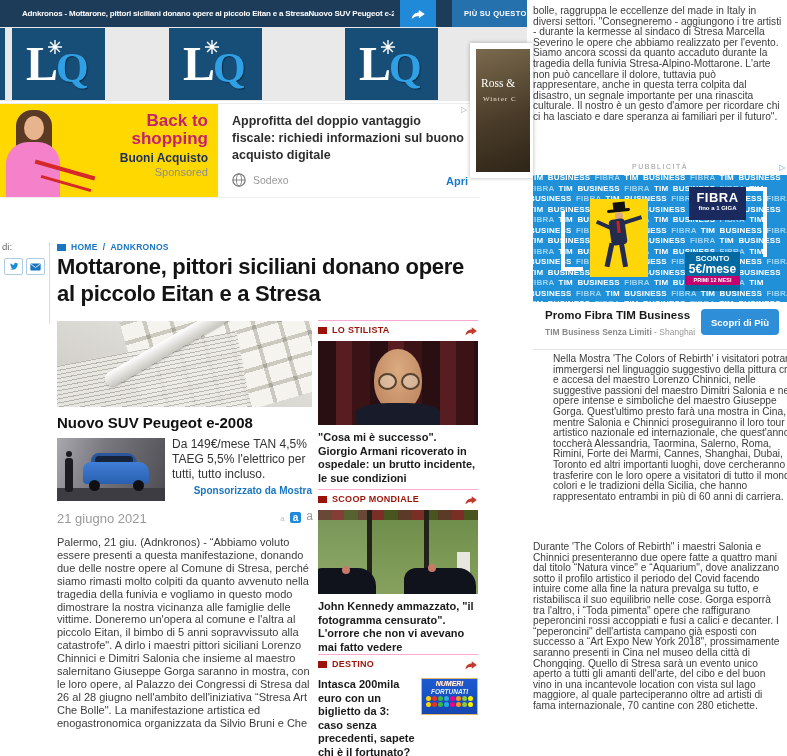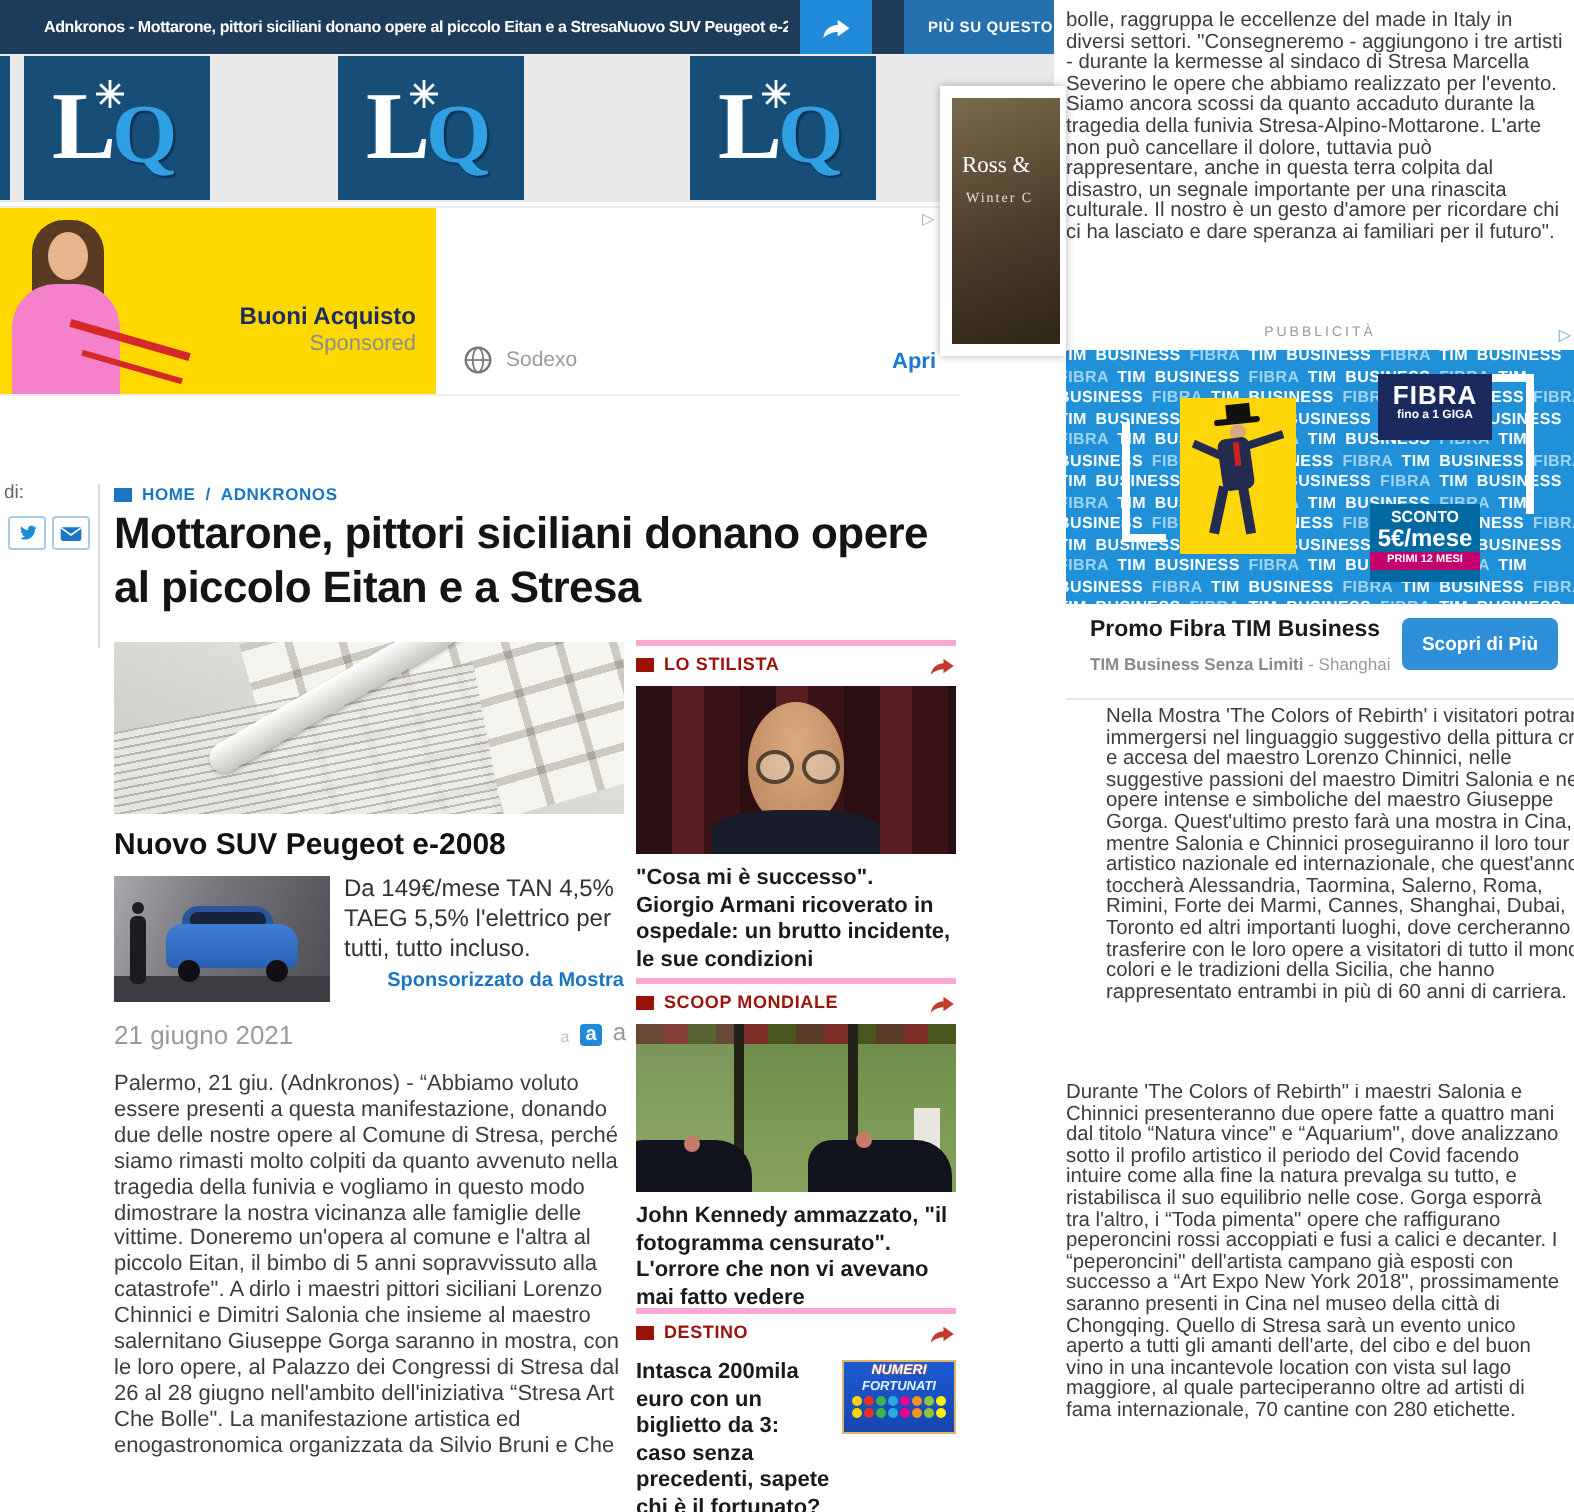--- a/index.html
+++ b/index.html
@@ -78,21 +78,21 @@
   .pg-sponsor{position:absolute;left:172px;top:485px;width:140px;text-align:right;font-size:10px;font-weight:700;color:#1a75c2;}
   
   .date-row{position:absolute;left:57px;top:509px;width:256px;height:16px;}
   .date-label{font-size:13px;color:#9a9a9a;text-align:right;}
   .font-controls{position:absolute;right:0;top:0;display:flex;align-items:flex-end;gap:5px;}
   .fc0{font-size:8px;color:#c0c0c0;}
   .fc1{font-size:10px;color:#fff;background:#2089d8;padding:0 3px;border-radius:2px;font-weight:700;}
   .fc2{font-size:12px;color:#9a9a9a;}
   .article-body{position:absolute;left:57px;top:536px;width:258px;margin:0;font-size:11px;line-height:12.9px;color:#3d3d3d;}
   
-  .sec{position:absolute;left:318px;width:160px;border-top:3px solid #f9a8d4;padding-top:4px;box-sizing:border-box;}
+  .sec{position:absolute;left:318px;width:160px;border-top:1px solid #f9a8d4;padding-top:4px;box-sizing:border-box;}
   .sec-head{position:relative;height:13px;cursor:pointer;}
   .sec-flag{position:absolute;left:0;top:2px;width:9px;height:7px;background:#9b1209;}
   .sec-label{position:absolute;left:14px;top:0;font-size:9px;font-weight:800;color:#9b1209;letter-spacing:.3px;}
   .sec-arrow{position:absolute;right:0;top:0;}
   .sec-headline{font-size:11px;line-height:13.5px;font-weight:800;color:#1a1a1a;margin-top:6px;cursor:pointer;}
   .photo-armani{position:relative;margin-top:3px;width:160px;height:84px;overflow:hidden;cursor:pointer;
        background:repeating-linear-gradient(90deg,#2a0f12 0 18px,#571d20 18px 34px,#3b1316 34px 52px);}
   .face{position:absolute;left:56px;top:8px;width:48px;height:62px;border-radius:50% 50% 46% 46%;
        background:radial-gradient(ellipse at 50% 35%,#dcab80,#b9815c);}
   .lens{position:absolute;top:32px;width:15px;height:13px;border:2px solid #55422f;border-radius:50%;background:rgba(240,240,235,.35);}
@@ -189,24 +189,29 @@
   </div>
 </div>
 
 <div class="banner">
   <div class="banner-left">
     <div class="w-hair"></div>
     <div class="w-face"></div>
     <div class="w-top"></div>
     <div class="w-cart1"></div>
     <div class="w-cart2"></div>
+    <div class="bk-head">
+      <div>Back to</div>
+      <div>shopping</div>
+    </div>
     <div class="bk-prod">Buoni Acquisto</div>
     <div class="bk-sub">Sponsored</div>
   </div>
   <div class="banner-right">
+    <div class="bn-headline">Approfitta del doppio vantaggio fiscale: richiedi informazioni sul buono acquisto digitale</div>
     <div class="bn-brand">
       <svg width="14" height="14" viewBox="0 0 16 16">
         <circle cx="8" cy="8" r="7" fill="none" stroke="#777" stroke-width="1.4"></circle>
         <ellipse cx="8" cy="8" rx="3" ry="7" fill="none" stroke="#777" stroke-width="1"></ellipse>
         <path d="M1 8h14" stroke="#777" stroke-width="1"></path>
         </svg>
       <span>Sodexo</span>
     </div>
     <span class="bn-cta">Apri</span>
     <span class="bn-adchoice"><span>▷</span> <span>×</span></span>

